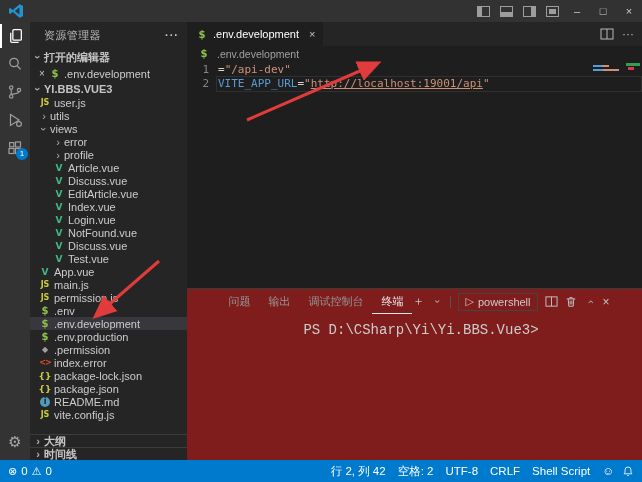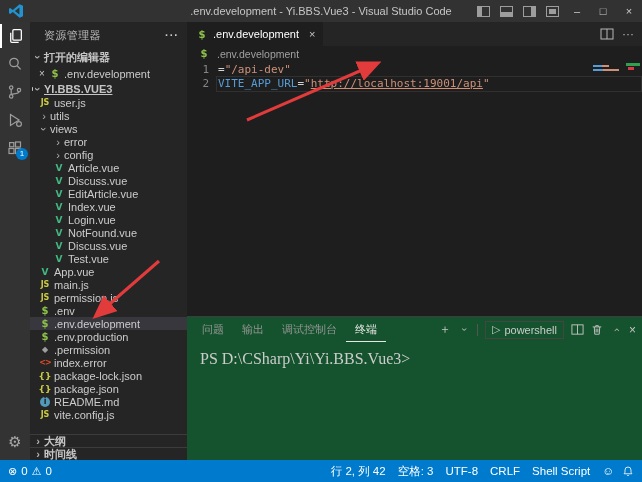--- a/index.html
+++ b/index.html
@@ -27,21 +27,21 @@
   .ab-item.active::before{content:"";position:absolute;left:0;top:2px;bottom:2px;width:2px;background:#ffffff;}
   .ab-badge{position:absolute;right:2px;bottom:2px;min-width:12px;height:12px;border-radius:7px;background:#007acc;color:#fff;
     font-size:8px;line-height:12px;text-align:center;padding:0 2px;}
   .ab-gear{margin-top:auto;margin-bottom:6px;font-size:15px;color:#a8a8a8;height:24px;display:flex;align-items:center;}
 
   
   .sidebar{position:absolute;top:22px;left:30px;width:157px;bottom:22px;background:#252526;display:flex;flex-direction:column;font-size:11px;overflow:hidden;}
   .sb-title{height:26px;display:flex;align-items:center;padding:0 8px 0 14px;color:#bbbbbb;letter-spacing:.4px;flex:none;}
   .sb-title .dots{margin-left:auto;color:#cccccc;letter-spacing:1px;font-weight:bold;}
   .sb-sec-head{height:18px;display:flex;align-items:center;font-weight:bold;color:#c5c5c5;padding-left:2px;flex:none;}
-  .sb-sec-head.small{height:15px;text-decoration:underline;}
+  .sb-sec-head.small{height:15px;}
   .chev{display:inline-block;width:12px;text-align:center;color:#b0b0b0;font-size:11px;flex:none;transform-origin:50% 50%;}
   .chev.open{transform:rotate(90deg);}
   .chev.up{transform:rotate(-90deg);}
   .oe-row{height:15px;display:flex;align-items:center;padding-left:6px;flex:none;color:#cccccc;}
   .oe-close{width:12px;color:#c5c5c5;font-size:10px;flex:none;text-align:center;}
   .tree{flex:1;overflow:hidden;}
   .tree-row{height:13px;display:flex;align-items:center;color:#cccccc;white-space:nowrap;}
   .tree-row.selected{background:#37373d;}
   .tree-label{overflow:hidden;text-overflow:ellipsis;}
   .ficon{width:14px;flex:none;display:inline-block;text-align:center;font-weight:bold;font-size:9px;margin-right:2px;font-family:"DejaVu Sans",sans-serif;}
@@ -71,50 +71,49 @@
   .tok-key{color:#569cd6;}
   .tok-op{color:#d4d4d4;}
   .tok-str{color:#ce9178;}
   .tok-link{color:#ce9178;text-decoration:underline;}
   .minimap{position:absolute;top:0;right:6px;width:46px;bottom:0;}
   .mm-mark{position:absolute;height:2px;}
   .ruler-green{position:absolute;top:2px;right:2px;width:14px;height:3px;background:#2ea04f;}
   .ruler-red{position:absolute;top:6px;right:8px;width:6px;height:3px;background:#d73a49;}
 
   
-  .panel{height:144px;flex:none;border-top:1px solid #3c3c3c;background:#14532d;display:flex;flex-direction:column;}
+  .panel{height:172px;flex:none;border-top:1px solid #3c3c3c;background:#7f1d1d;display:flex;flex-direction:column;align-items:center;}
   .panel-tabbar{height:25px;display:flex;align-items:center;flex:none;padding:0 6px;}
   .panel-tab{padding:0 9px;font-size:11px;color:#969696;height:25px;line-height:25px;}
   .panel-tab.active{color:#e7e7e7;border-bottom:1px solid #e7e7e7;}
   .panel-actions{margin-left:auto;display:flex;align-items:center;gap:7px;color:#c5c5c5;}
   .pa-ico{font-size:12px;display:flex;align-items:center;}
   .pa-sep{width:1px;height:12px;background:#555;}
   .shell-select{display:flex;align-items:center;gap:4px;border:1px solid #454545;height:18px;padding:0 6px;font-size:11px;color:#cccccc;}
-  .terminal{flex:1;font-family:Liberation Serif, serif;font-size:16px;color:#cccccc;padding:8px 0 0 13px;}
+  .terminal{flex:1;font-family:Liberation Mono, monospace;font-size:14px;color:#cccccc;padding:8px 0 0 13px;}
 
   
   .statusbar{position:absolute;left:0;right:0;bottom:0;height:22px;background:#007acc;color:#ffffff;display:flex;align-items:center;
     font-size:11.5px;padding:0 8px;z-index:5;}
   .sbar-left{display:flex;align-items:center;gap:4px;}
   .sbar-right{margin-left:auto;display:flex;align-items:center;gap:12px;}
   .sb-ico{font-size:11px;}
 
   
   .annotations{position:absolute;inset:0;z-index:40;pointer-events:none;}
 </style>
 </head>
 <body>
 
 <div class="window">
 
   <div class="titlebar">
     <svg class="tb-logo" viewBox="0 0 16 16">
       <path d="M11.6 1.2 L4.8 7.1 L2.2 5.1 L1 5.7 v4.6 l1.2.6 2.6-2 6.8 5.9 3.4-1.6 V2.8 Z M11.4 4.6 v6.8 L6.9 8 Z" fill="#2193ce"></path>
     </svg>
-    <div class="tb-title">.env.development - Yi.BBS.Vue3 - Visual Studio Code</div>
     <div class="tb-right">
       <span class="layout-ico">
           <span class="fill fill-left"></span>
         </span>
       <span class="layout-ico">
           <span class="fill fill-bottom"></span>
         </span>
       <span class="layout-ico">
           <span class="fill fill-right"></span>
         </span>
@@ -196,21 +195,21 @@
         <div class="tree-row" style="padding-left: 8px;">
           <span class="chev open">›</span>
           <span class="tree-label">views</span>
         </div>
         <div class="tree-row" style="padding-left: 22px;">
           <span class="chev">›</span>
           <span class="tree-label">error</span>
         </div>
         <div class="tree-row" style="padding-left: 22px;">
           <span class="chev">›</span>
-          <span class="tree-label">config</span>
+          <span class="tree-label">profile</span>
         </div>
         <div class="tree-row" style="padding-left: 22px;">
           <span class="ficon icon-vue">V</span>
           <span class="tree-label">Article.vue</span>
         </div>
         <div class="tree-row" style="padding-left: 22px;">
           <span class="ficon icon-vue">V</span>
           <span class="tree-label">Discuss.vue</span>
         </div>
         <div class="tree-row" style="padding-left: 22px;">
@@ -376,21 +375,21 @@
 
   <div class="statusbar">
     <div class="sbar-left">
       <span class="sb-ico">⊗</span>
       <span>0</span>
       <span class="sb-ico">⚠</span>
       <span>0</span>
     </div>
     <div class="sbar-right">
         <span>行 2, 列 42</span>
-        <span>空格: 3</span>
+        <span>空格: 2</span>
         <span>UTF-8</span>
         <span>CRLF</span>
         <span>Shell Script</span>
       </div>
     <div style="display:flex;align-items:center;gap:8px;margin-left:12px;">
       <span>☺</span>
       <svg width="12" height="13" viewBox="0 0 16 16">
           <path d="M8 2 a4 4 0 0 0 -4 4 v3 L2.8 11 h10.4 L12 9 V6 a4 4 0 0 0 -4 -4 Z M6.6 12.5 a1.5 1.5 0 0 0 2.8 0" fill="none" stroke="#ffffff" stroke-width="1.1"></path>
         </svg>
     </div>

